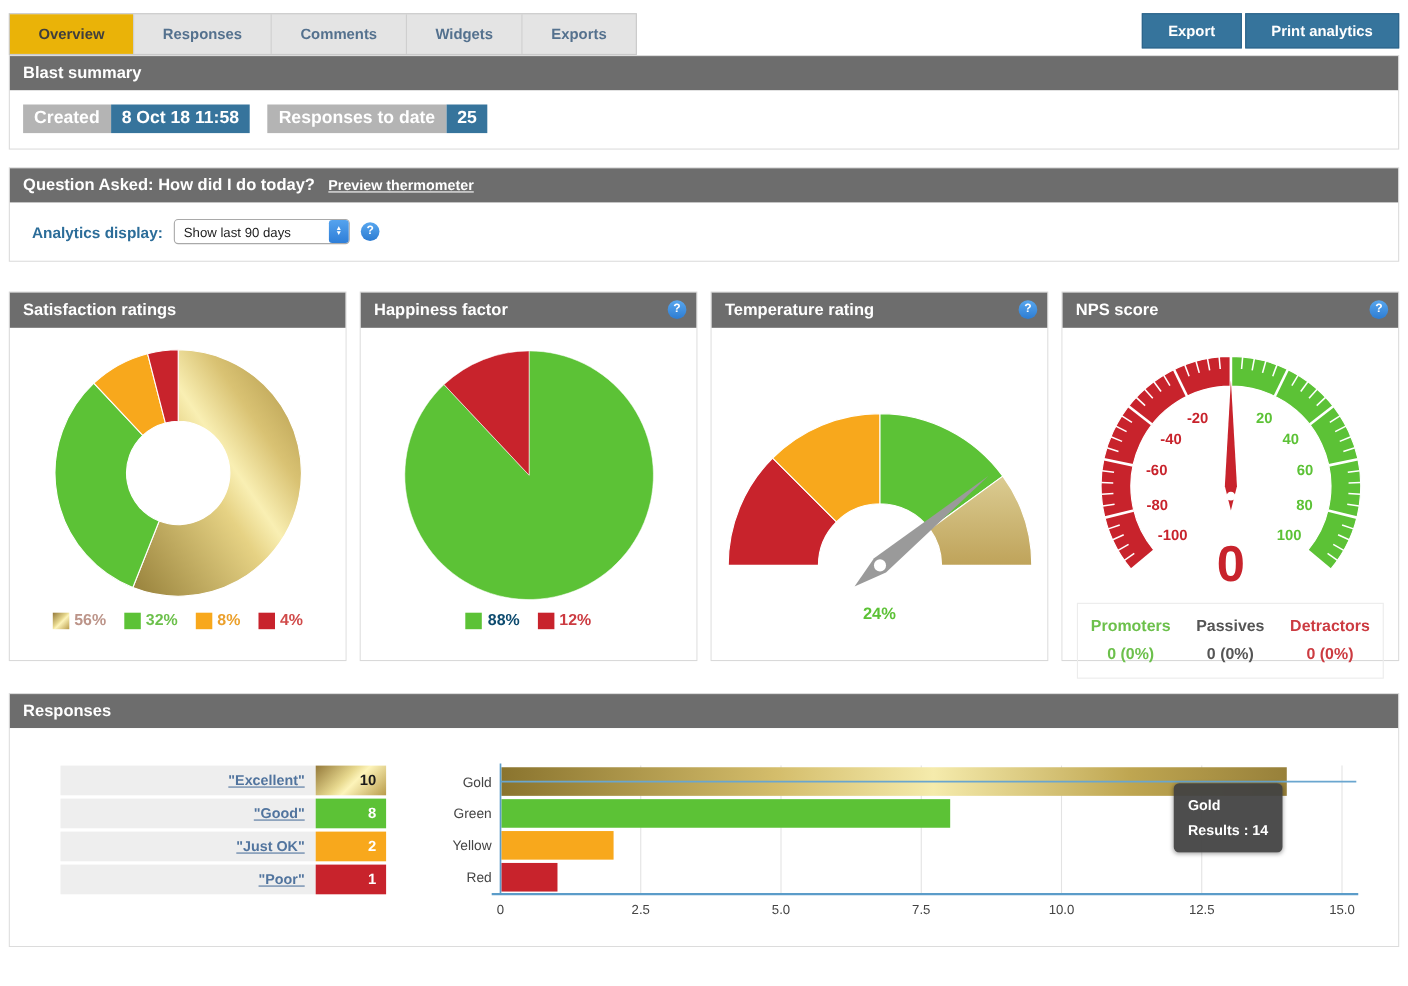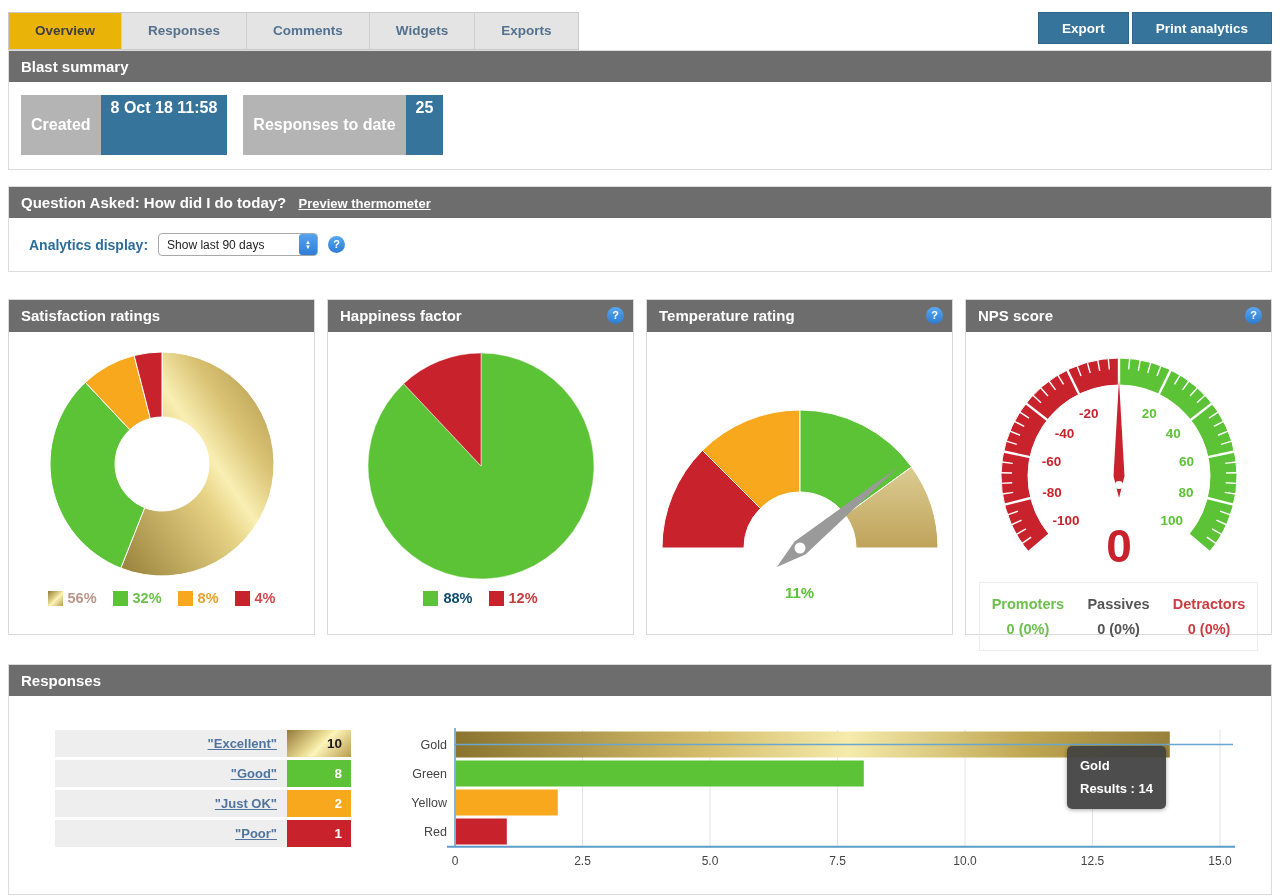--- a/index.html
+++ b/index.html
@@ -14,21 +14,21 @@
   .tab.active { background:#eab308; color:#3e3e3e; font-weight:700; }
   .actions { display:flex; gap:3px; }
   .btn { background:#36749c; color:#fff; font-size:13.5px; font-weight:600; padding:0 23px; height:32px; border:1px solid #2d648a; cursor:pointer; font-family:inherit; }
 
   .box { border:1px solid #dcdcdc; margin-top:0; background:#fff; }
   .bar { background:#6d6d6d; color:#fff; height:31px; line-height:31px; padding:0 12px; font-size:15px; font-weight:600; }
   .bar-link { color:#fff; font-size:13px; font-weight:600; text-decoration:underline; margin-left:8px; cursor:pointer; }
 
   .badges { padding:13px 12px 14px; display:flex; gap:16px; }
   .badge { display:flex; font-size:16px; font-weight:600; color:#fff; }
-  .badge-label { background:#b4b4b4; padding:21px 10px; }
+  .badge-label { background:#b4b4b4; padding:4px 10px; }
   .badge-value { background:#36749c; padding:4px 10px; font-weight:700; }
 
   .question { margin-top:16px; }
   .analytics-row { padding:15px 0 15px 20px; display:flex; align-items:center; gap:10px; }
   .analytics-label { color:#2c6d99; font-size:14px; font-weight:700; }
   .select { width:160px; height:23px; border:1px solid #a9a9a9; border-radius:4px; display:flex; align-items:center; background:#fff; cursor:pointer; }
   .select-text { flex:1; font-size:12px; padding-left:8px; color:#222; }
   .select-stepper { width:18px; height:21px; margin-right:0px; border-radius:3px; background:linear-gradient(#55a3ee,#2e7ed8); color:#fff; display:flex; flex-direction:column; align-items:center; justify-content:center; font-size:6px; line-height:5px; }
   .help { width:17px; height:17px; border-radius:50%; background:linear-gradient(#58a7ef,#2d7cd2); color:#fff; font-size:11px; font-weight:700; text-align:center; line-height:17px; display:inline-block; cursor:pointer; }
 
@@ -200,21 +200,21 @@
                 </linearGradient>
               </defs>
               <path d="M12 212 A138 138 0 0 1 52.42 114.42 L110.4 172.4 A56 56 0 0 0 94 212 Z" fill="#c8232c" stroke="#fff" stroke-width="1"></path>
               <path d="M52.42 114.42 A138 138 0 0 1 150 74 L150 156 A56 56 0 0 0 110.4 172.4 Z" fill="#f8a81c" stroke="#fff" stroke-width="1"></path>
               <path d="M150 74 A138 138 0 0 1 261.64 130.89 L195.3 179.08 A56 56 0 0 0 150 156 Z" fill="#5cc236" stroke="#fff" stroke-width="1"></path>
               <path d="M261.64 130.89 A138 138 0 0 1 288 212 L206 212 A56 56 0 0 0 195.3 179.08 Z" fill="url(#gtmp)" stroke="#fff" stroke-width="1"></path>
               <polygon points="248.77,130.58 155.41,218.56 126.85,231.08 144.59,205.44" fill="#9a9a9a"></polygon>
               <circle cx="150" cy="212" r="5.5" fill="#fff"></circle>
             </svg>
           </div>
-        <div class="gauge-value">11%</div>
+        <div class="gauge-value">24%</div>
       </div>
     </section>
 
     <section class="panel">
       <div class="phead">
         <span>NPS score</span>
         <span class="help phelp">?</span>
       </div>
       <div class="pbody">
         <div id="chart-nps">

